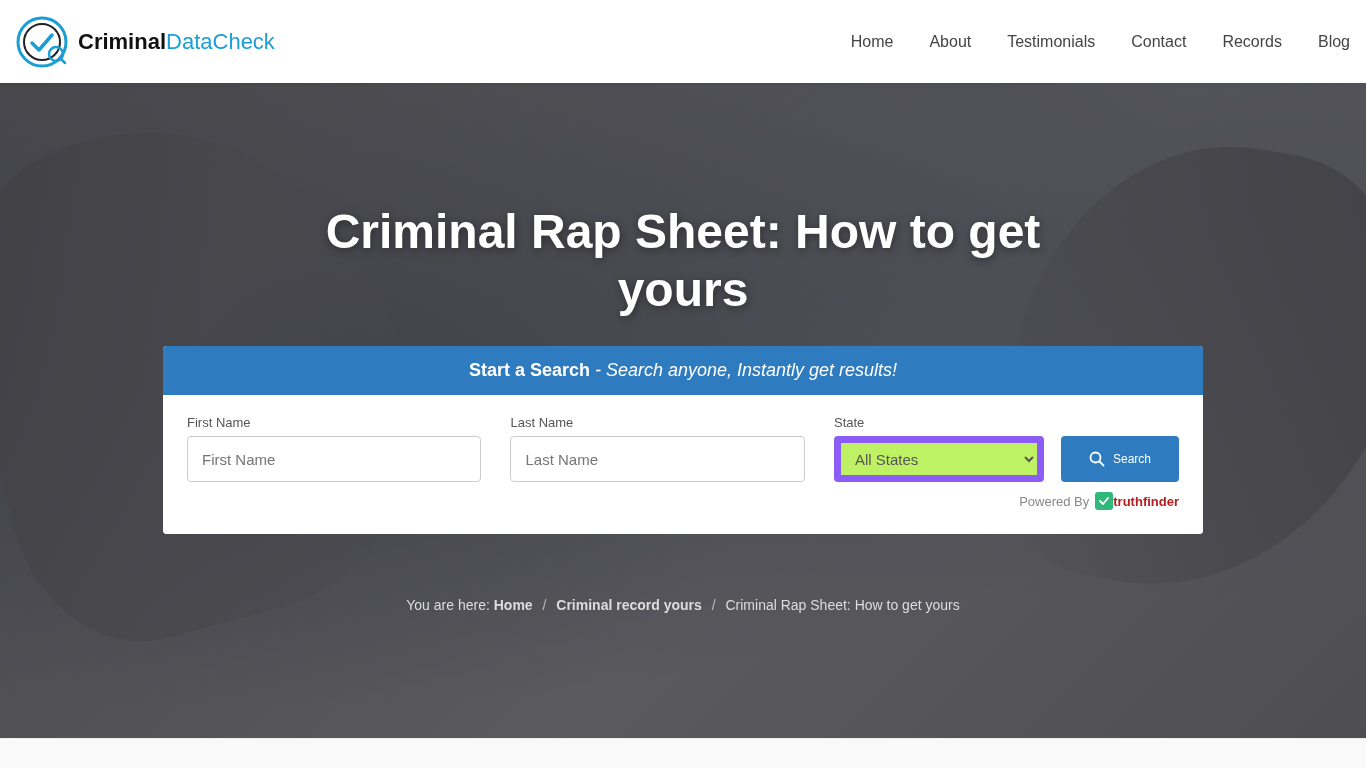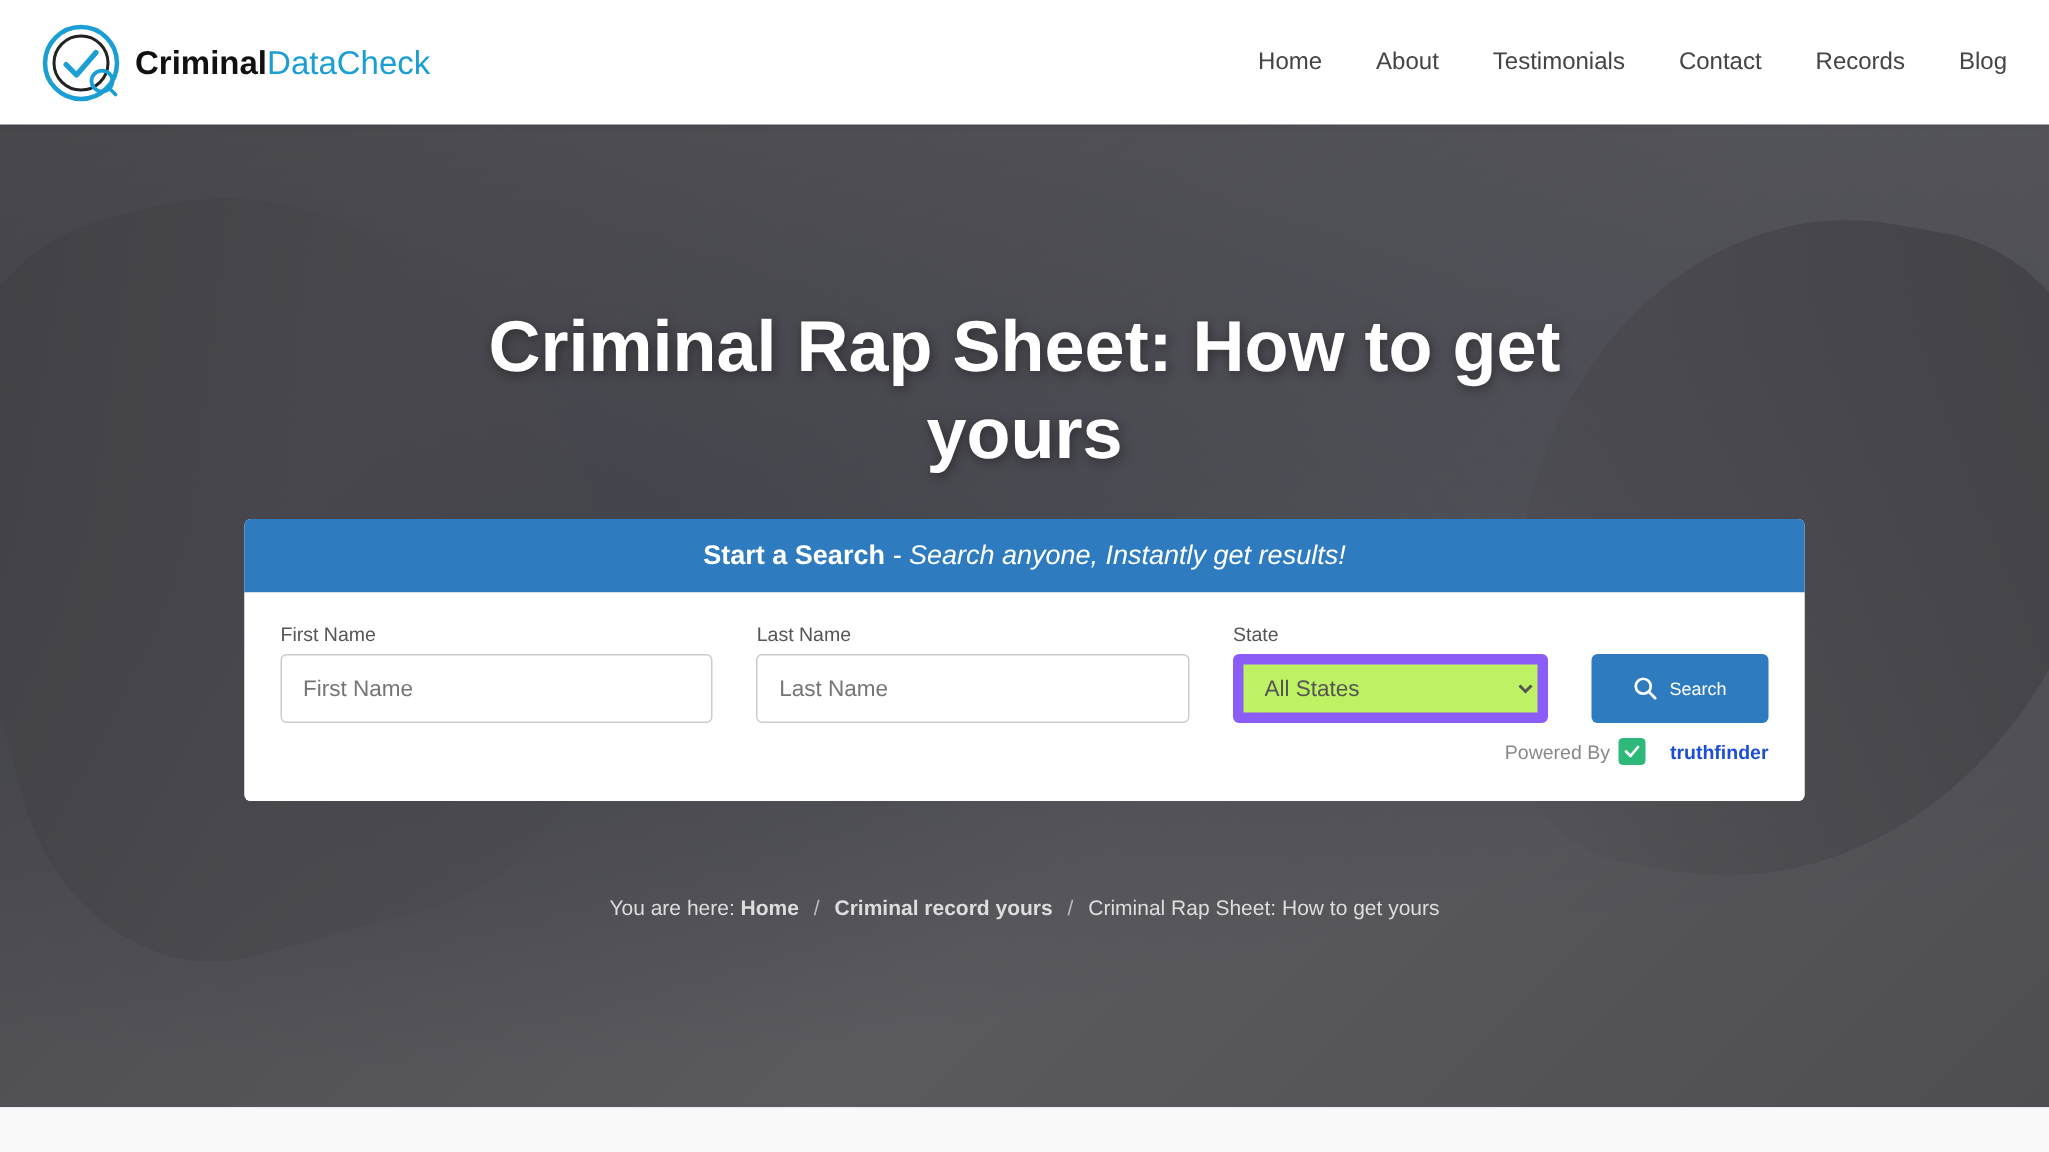--- a/index.html
+++ b/index.html
@@ -19,21 +19,21 @@
     .navbar {
       position: absolute;
       top: 0;
       left: 0;
       right: 0;
       height: 83px;
       background: #ffffff;
       display: flex;
       align-items: center;
       justify-content: space-between;
-      padding: 0 28px;
+      padding: 0 16px;
       z-index: 100;
       box-shadow: 0 1px 4px rgba(0,0,0,0.08);
     }
 
     .logo-area {
       display: flex;
       align-items: center;
       gap: 10px;
     }
 
@@ -220,21 +220,20 @@
       margin-right: 12px;
     }
 
     .field-group.last-name {
       flex: 1;
       margin-right: 12px;
     }
 
     .field-group.state {
       flex: 0 0 210px;
-      margin-right: 12px;
     }
 
     .search-input {
       width: 100%;
       height: 46px;
       border: 1px solid #ccc;
       border-radius: 4px;
       padding: 0 14px;
       font-size: 15px;
       color: #999;
@@ -279,23 +278,23 @@
       color: #888;
       display: flex;
       align-items: center;
       justify-content: flex-end;
       gap: 6px;
     }
 
     .truthfinder-badge {
       display: inline-flex;
       align-items: center;
-      gap: 16px;
+      gap: 0;
       font-weight: 600;
-      color: #1d4ed8;
+      color: #b91c1c;
       font-size: 13px;
     }
 
     .tf-icon {
       width: 18px;
       height: 18px;
       background: #2eb87a;
       border-radius: 3px;
       display: inline-flex;
       align-items: center;

